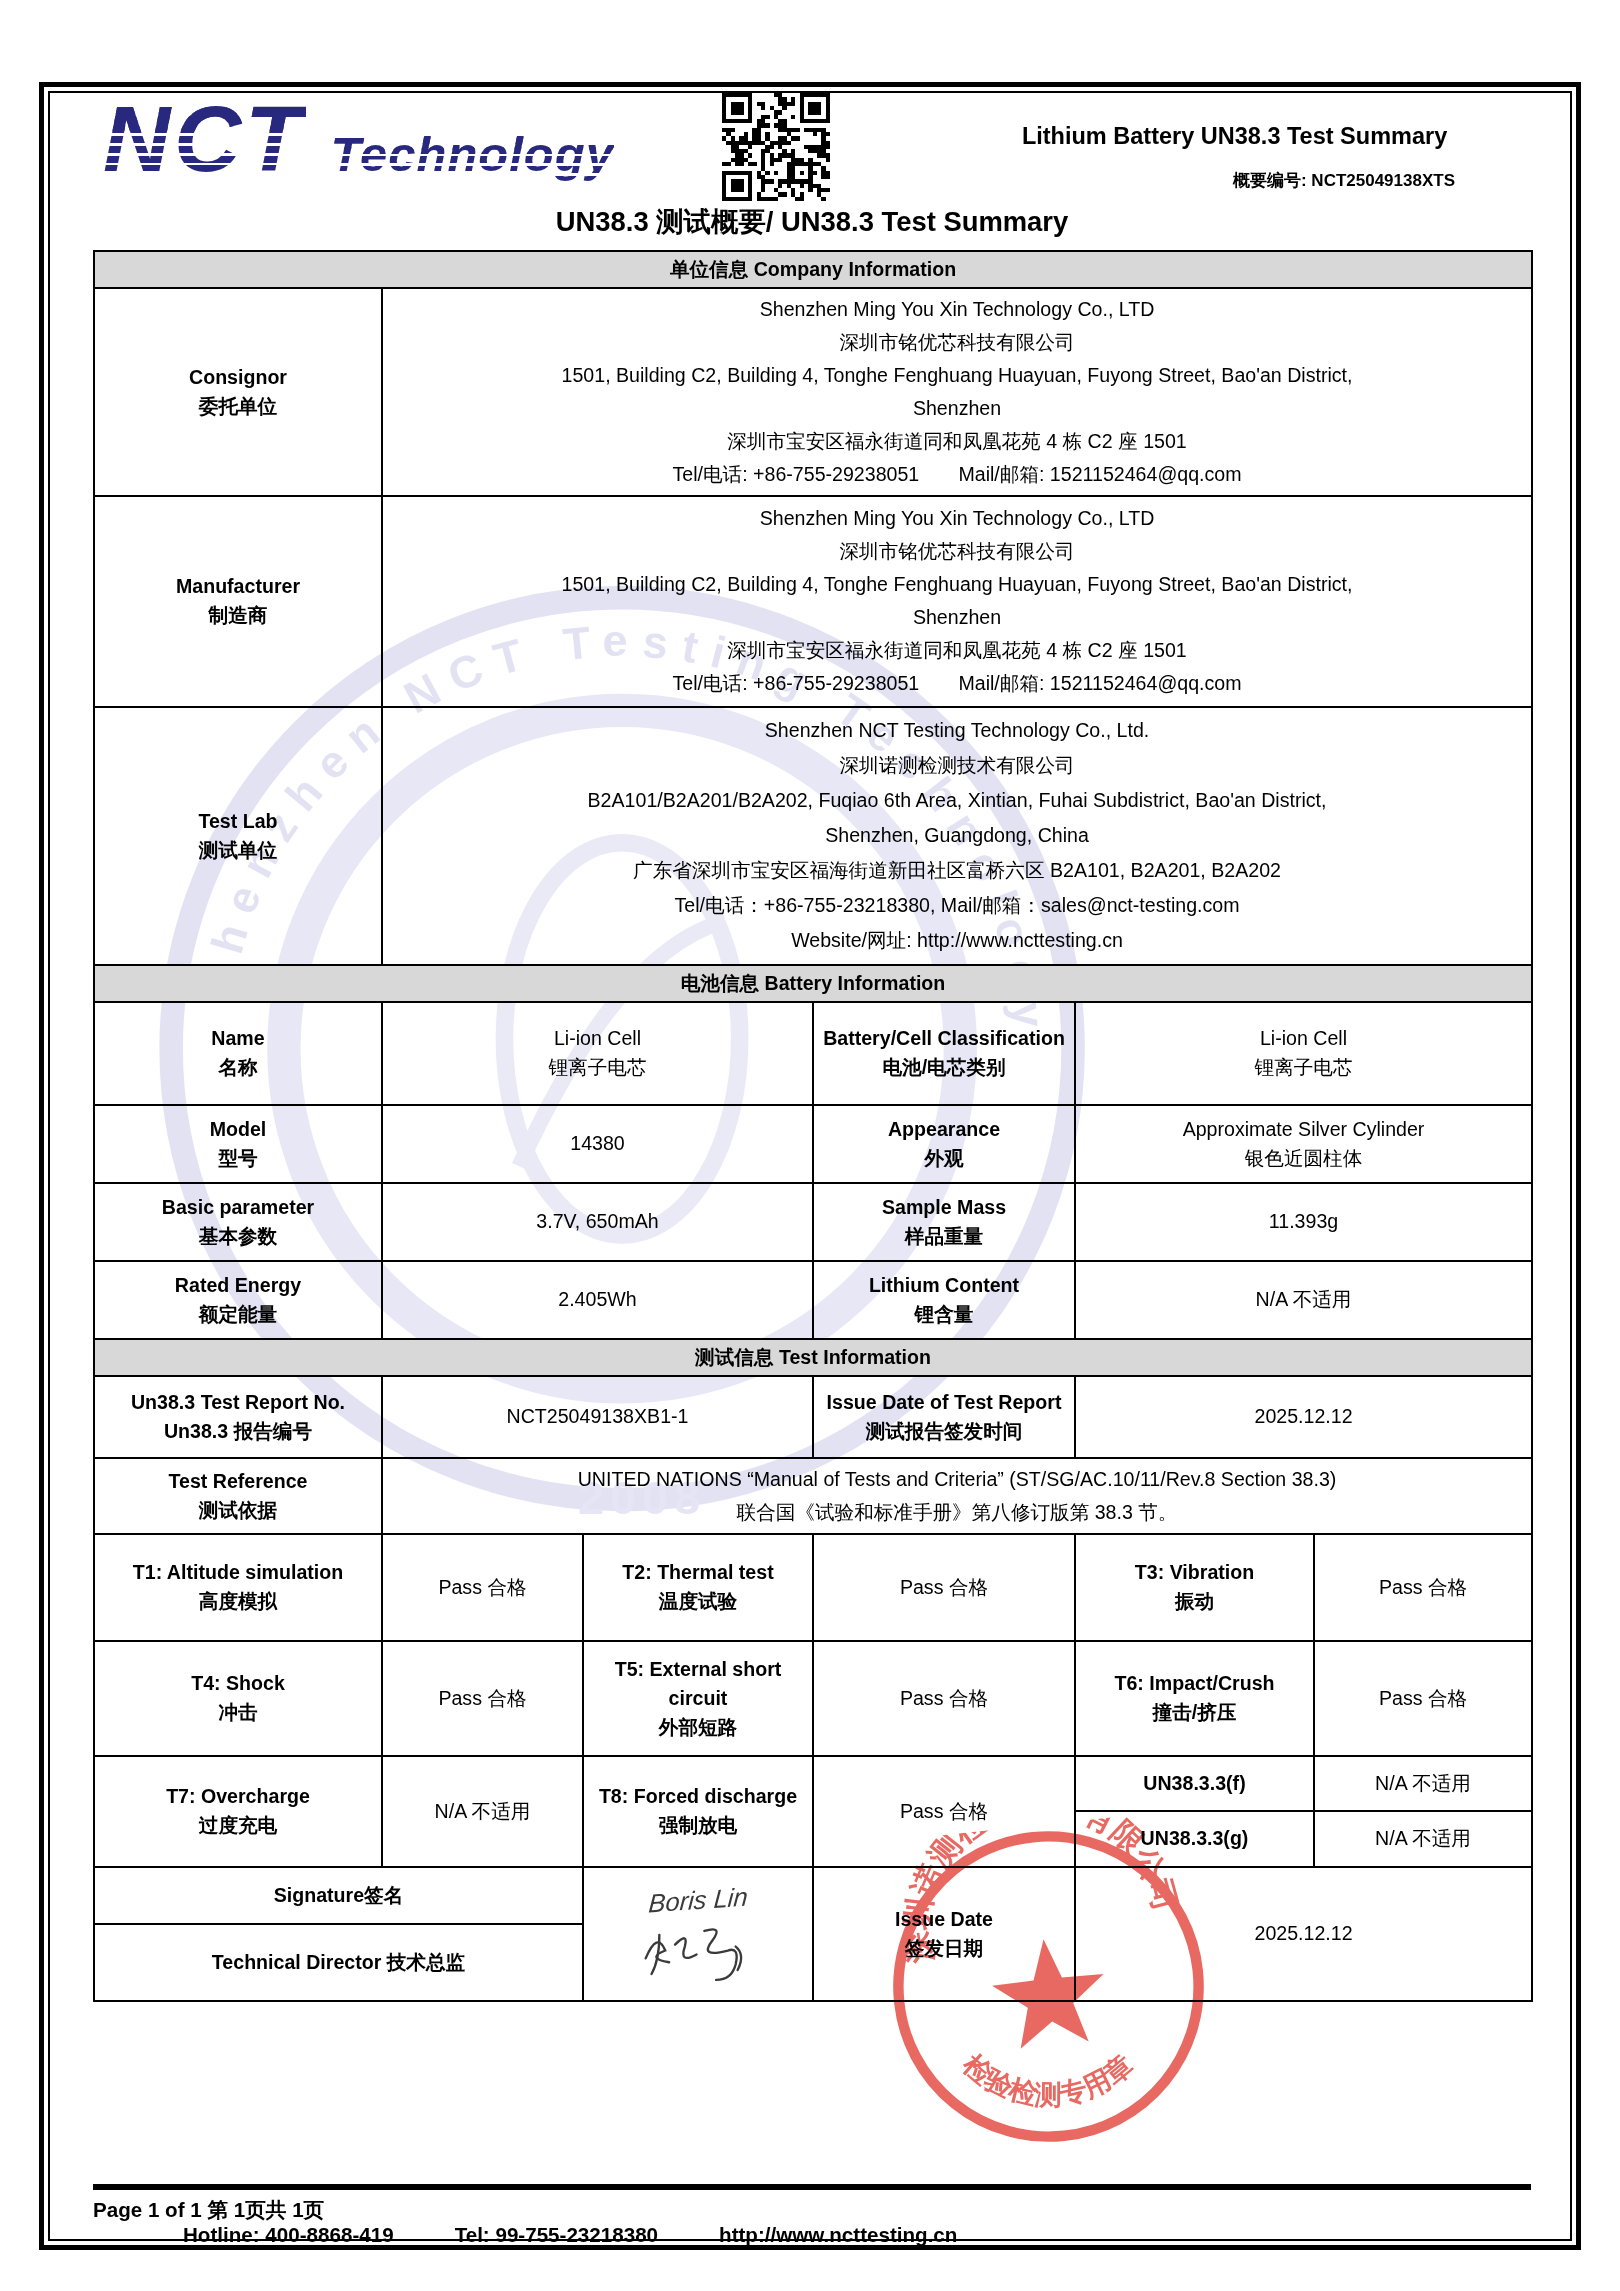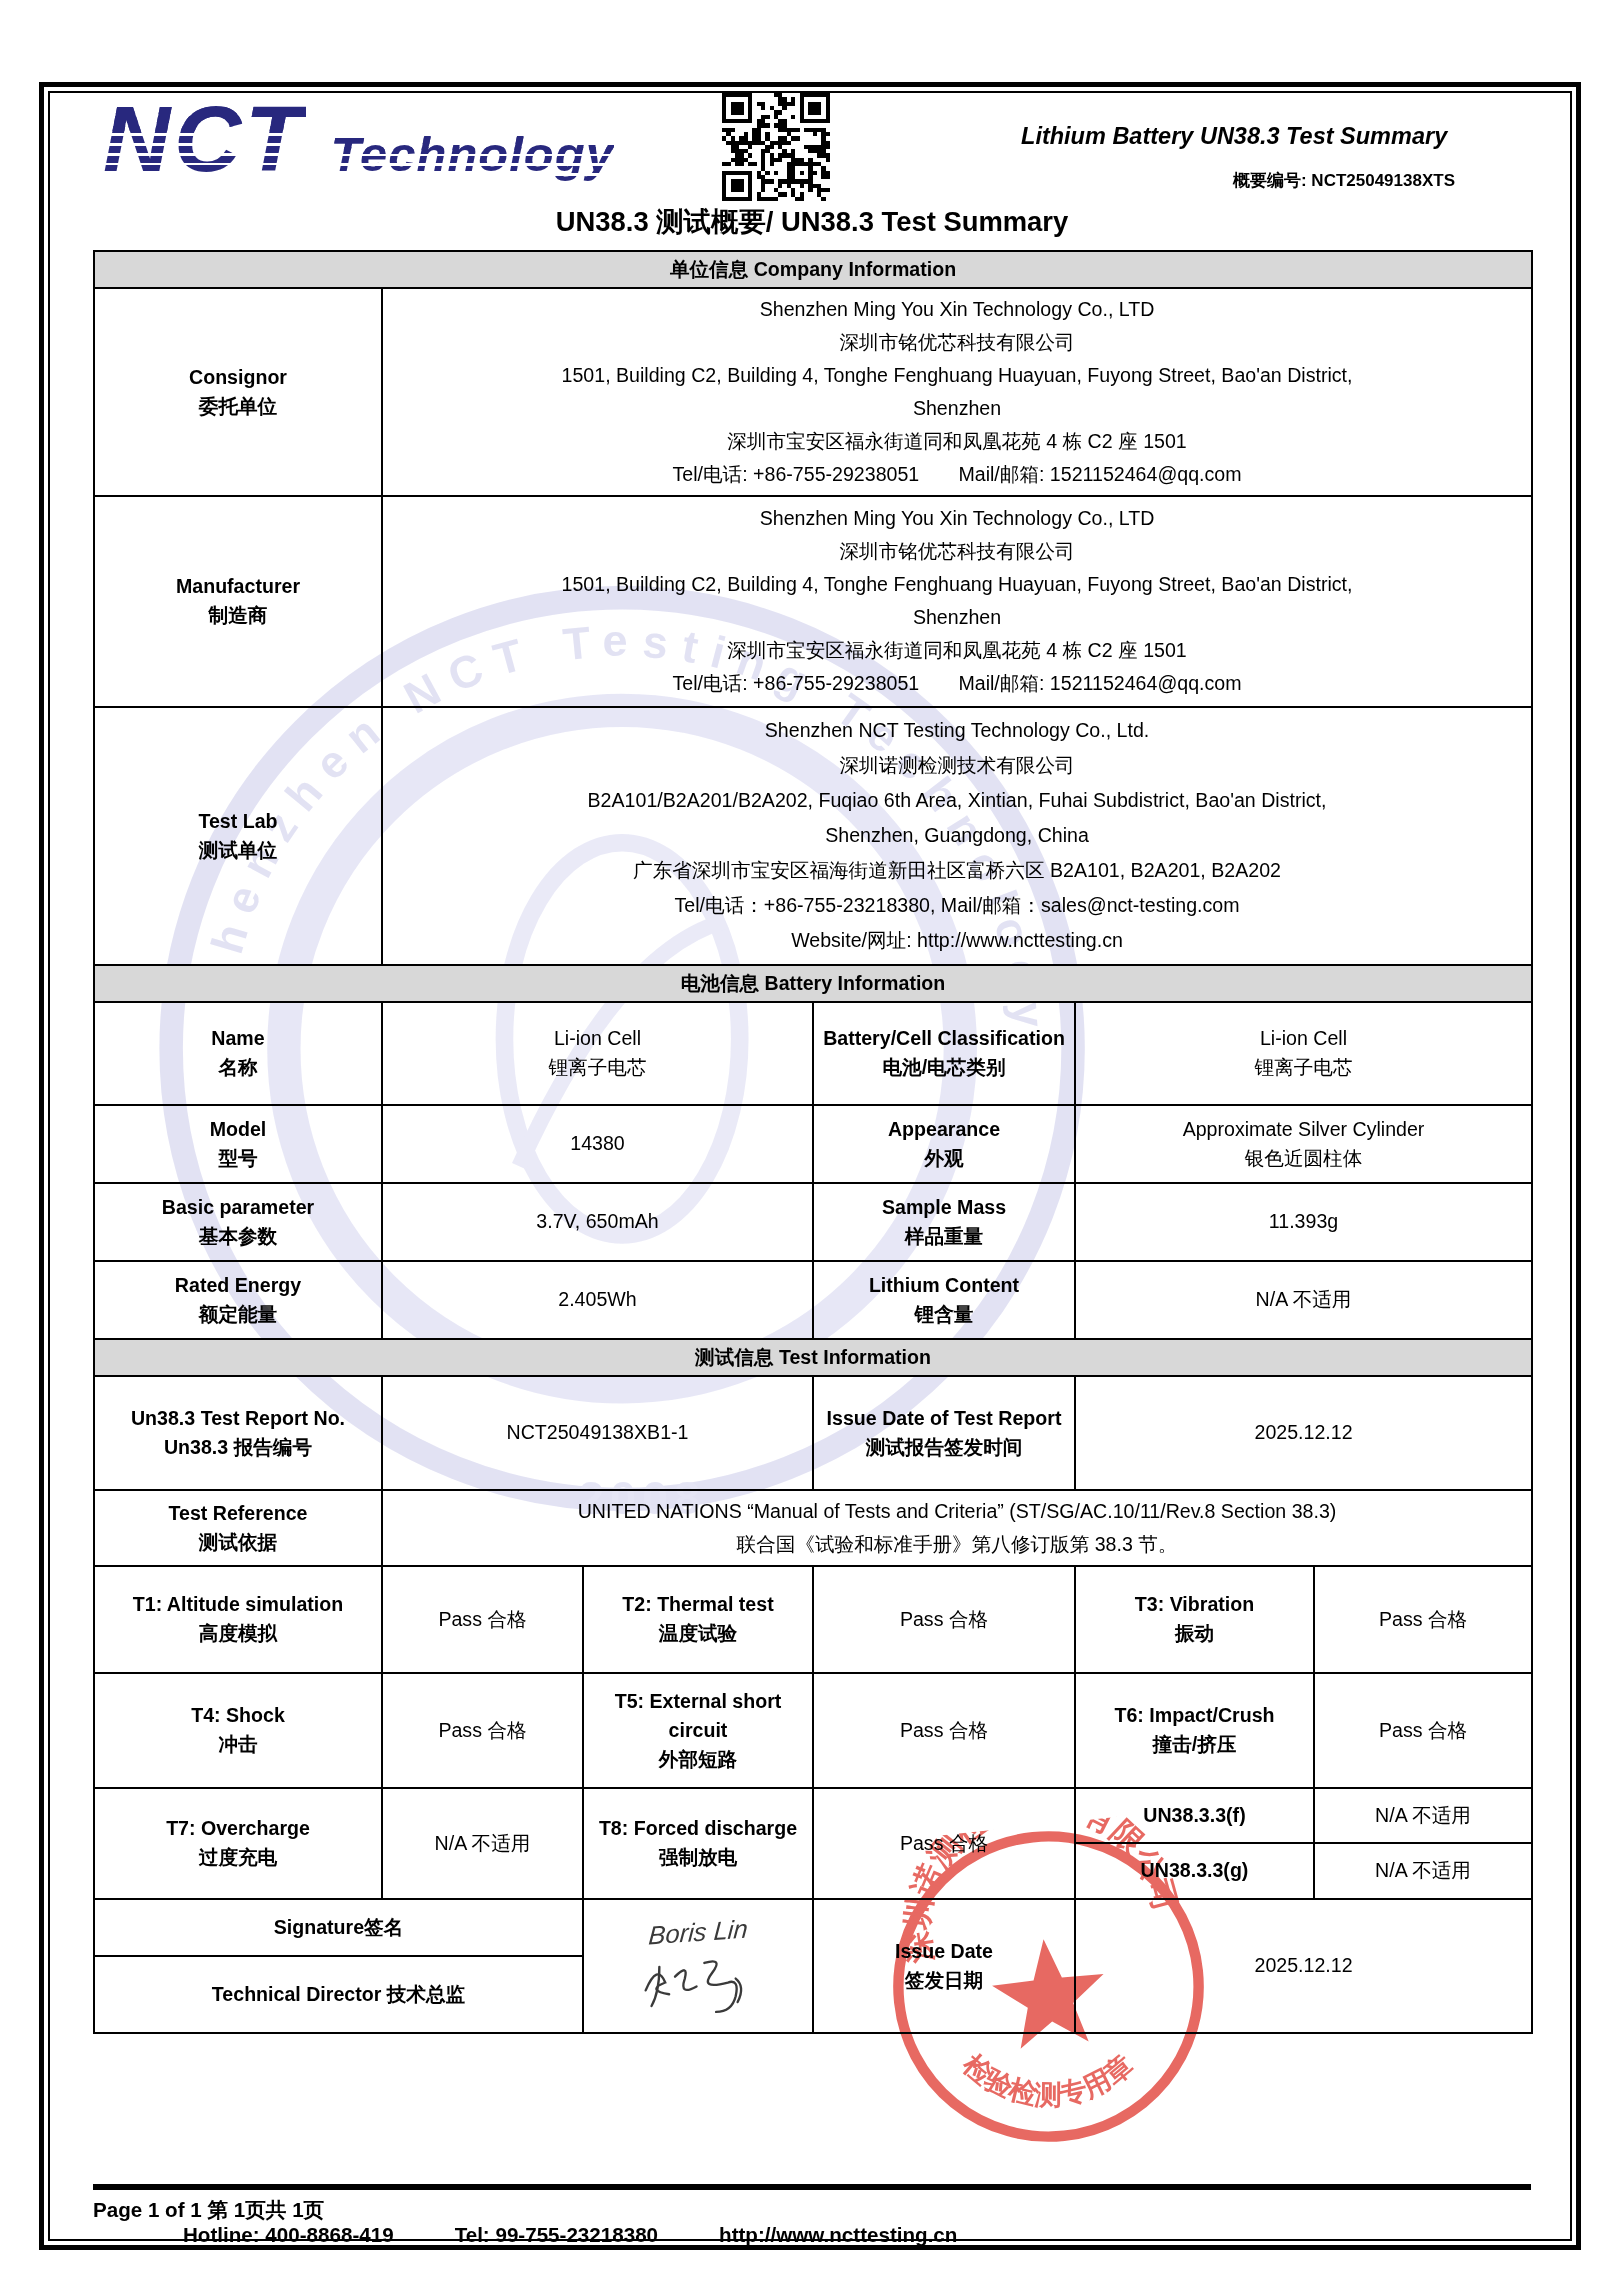--- a/index.html
+++ b/index.html
@@ -23,21 +23,21 @@
       linear-gradient(#28287e 0 42%, rgba(0,0,0,0) 42%),
       repeating-linear-gradient(180deg, #28287e 0 6.9px, #ffffff 6.9px 9.8px);
     -webkit-background-clip:text; background-clip:text; color:transparent;
     font-weight:bold; font-style:italic;
   }
   .logo-nct { font-size:93px; letter-spacing:3.9px; }
   .logo-tech { font-size:49px; margin-left:25px; letter-spacing:1px; }
   .qr-box { position:absolute; left:722px; top:93px; width:108px; height:108px; z-index:4; }
   .qr-box svg { width:100%; height:100%; shape-rendering:crispEdges; }
   .head-right { position:absolute; left:882px; top:123px; width:573px; text-align:right; z-index:4; }
-  .doc-title { font-size:23.5px; font-weight:bold; font-style:italic; padding-right:7.8px; }
+  .doc-title { font-size:23.5px; font-weight:bold; padding-right:7.8px; }
   .doc-no { font-size:17px; font-weight:bold; margin-top:19px; }
   .page-title { position:absolute; left:93px; top:204px; width:1438px; text-align:center;
                 font-size:27.4px; font-weight:bold; z-index:4; }
 
   
   table.main { position:absolute; left:93px; top:250px; width:1438px; z-index:3;
                border-collapse:collapse; table-layout:fixed; }
   table.main td { border:2px solid #000; border-top-width:2.9px; border-bottom-width:2.9px;
                   text-align:center; vertical-align:middle; padding:3.9px 7.8px; font-size:19.6px; }
   td.sech { background:#d8d8d8; font-weight:bold; font-size:20.6px; }
@@ -455,21 +455,21 @@
       </td>
       <td colspan="2">
         <div class="vline">N/A 不适用</div>
       </td>
     </tr>
 
     <tr style="height:37px">
       <td class="sech" colspan="6">测试信息 Test Information</td>
     </tr>
 
-    <tr style="height:114px">
+    <tr style="height:82px">
       <td class="lbl">
         <div>Un38.3 Test Report No.</div>
         <div>Un38.3 报告编号</div>
       </td>
       <td colspan="2">NCT25049138XB1-1</td>
       <td class="lbl">
         <div>Issue Date of Test Report</div>
         <div>测试报告签发时间</div>
       </td>
       <td colspan="2">2025.12.12</td>

